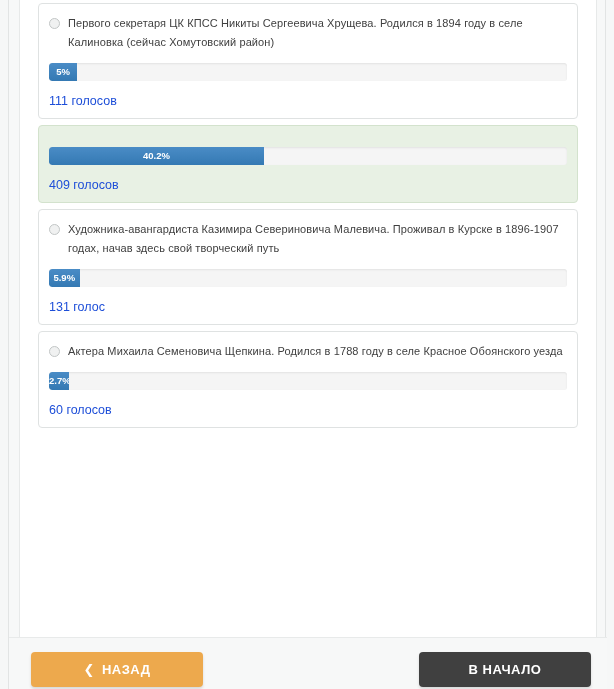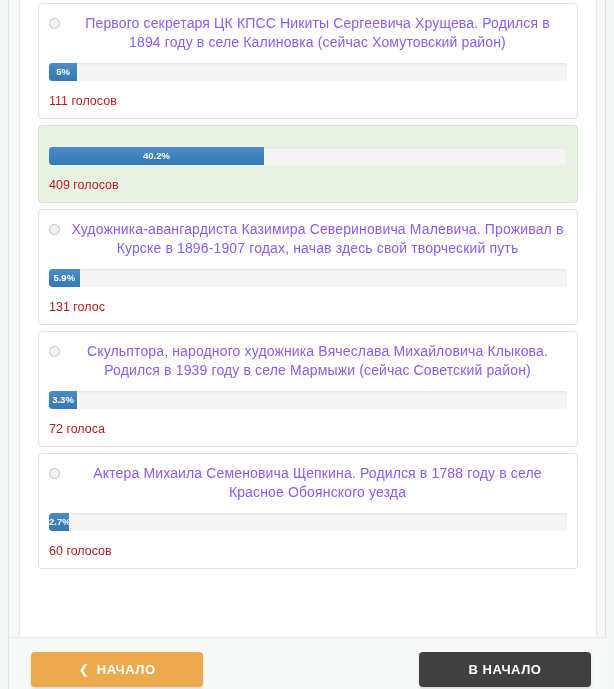--- a/index.html
+++ b/index.html
@@ -90,25 +90,24 @@
     left: 2px;
     top: 2px;
     width: 5px;
     height: 5px;
     border-radius: 50%;
     background: #9aa39a;
   }
 
   .option-text {
     flex: 1 1 auto;
-    font-size: 14px;
+    font-size: 11px;
     line-height: 19px;
-    color: #8b5cf6;
+    color: #404040;
     letter-spacing: 0.01em;
-    text-align: center;
   }
 
   
   .progress-track {
     position: relative;
     margin-top: 11px;
     height: 18px;
     background: #f5f5f5;
     border-radius: 3px;
     box-shadow: inset 0 1px 2px rgba(0,0,0,0.08);
@@ -128,21 +127,21 @@
     line-height: 18px;
     text-align: center;
     white-space: nowrap;
     overflow: hidden;
   }
 
   .votes {
     margin-top: 12px;
     font-size: 12.5px;
     line-height: 16px;
-    color: #b91c1c;
+    color: #1d4ed8;
   }
 
   
   .footer-bar {
     position: absolute;
     left: 0;
     top: 637px;
     width: 598px;
     height: 52px;
     background: #f7f8f8;
@@ -213,43 +212,33 @@
             <span class="option-text">Художника-авангардиста Казимира Севериновича Малевича. Проживал в Курске в 1896-1907 годах, начав здесь свой творческий путь</span>
           </div>
           <div class="progress-track">
             <div class="progress-fill" style="width: 30.562px; text-align: center;">5.9%</div>
           </div>
           <div class="votes">131 голос</div>
         </div>
         <div class="option-card">
           <div class="option-head">
             <span class="radio"></span>
-            <span class="option-text">Скульптора, народного художника Вячеслава Михайловича Клыкова. Родился в 1939 году в селе Мармыжи (сейчас Советский район)</span>
-          </div>
-          <div class="progress-track">
-            <div class="progress-fill" style="width: 28px;">3.3%</div>
-          </div>
-          <div class="votes">72 голоса</div>
-        </div>
-        <div class="option-card">
-          <div class="option-head">
-            <span class="radio"></span>
             <span class="option-text">Актера Михаила Семеновича Щепкина. Родился в 1788 году в селе Красное Обоянского уезда</span>
           </div>
           <div class="progress-track">
             <div class="progress-fill" style="width: 20px;">2.7%</div>
           </div>
           <div class="votes">60 голосов</div>
         </div>
       </div>
   </div>
 
   <div class="footer-bar">
     <button class="btn btn-back">
       <span class="chev">❮</span>
-      <span>НАЧАЛО</span>
+      <span>НАЗАД</span>
     </button>
     <button class="btn btn-start">
       <span>В НАЧАЛО</span>
     </button>
   </div>
 
 </div>
 
 </body></html>

